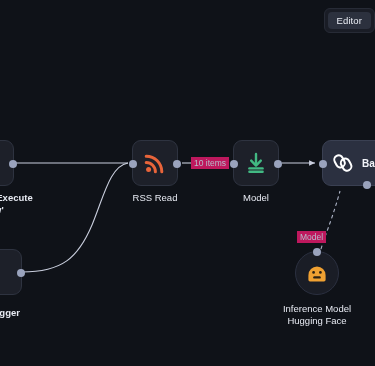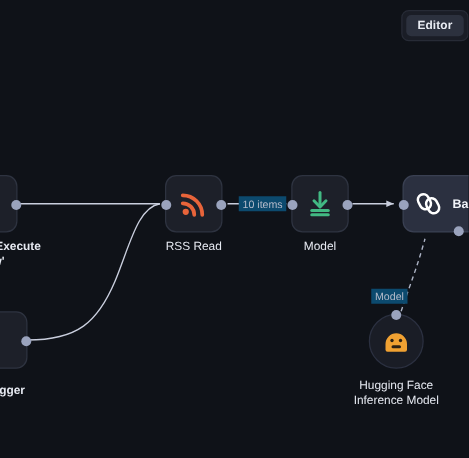--- a/index.html
+++ b/index.html
@@ -33,21 +33,20 @@
     font-size: 9.5px;
     color: #a9b0c0;
     padding: 3px 9px;
     border-radius: 4px;
     white-space: nowrap;
     letter-spacing: .1px;
   }
   .tab.active {
     background: #2c313e;
     color: #e9ecf3;
-    font-weight: bold;
   }
 
   
   #wires {
     position: absolute;
     inset: 0;
     width: 375px; height: 366px;
     z-index: 5;
   }
 
@@ -116,21 +115,21 @@
   }
 
   
   .icon { display:block; }
 
   
   .edge-label {
     position: absolute;
     font-size: 8.5px;
     color: #b6bccb;
-    background: #0c4a6e;
+    background: #be185d;
     padding: 1px 3px;
     white-space: nowrap;
     z-index: 14;
   }
 
   
   .circ {
     width: 44px; height: 44px;
     border-radius: 50%;
     background: #1a1d26;
@@ -240,18 +239,18 @@
     <div class="circ">
       <span class="dot top"></span>
       <svg class="icon" width="24" height="24" viewBox="0 0 24 24">
         <path d="M3.4 14.2a8.6 8.6 0 0 1 17.2 0v4.6a1.6 1.6 0 0 1-1.6 1.6H5a1.6 1.6 0 0 1-1.6-1.6z" fill="#f0a132"></path>
         <circle cx="8.6" cy="11.4" r="1.35" fill="#2b2013"></circle>
         <circle cx="15.4" cy="11.4" r="1.35" fill="#2b2013"></circle>
         <rect x="8.2" y="15.2" width="7.6" height="2.4" rx="1.2" fill="#2b2013"></rect>
       </svg>
     </div>
     <div class="node-label two">
+      <div>Inference Model</div>
       <div>Hugging Face</div>
-      <div>Inference Model</div>
     </div>
   </div>
 
 </div>
 
 </body></html>

